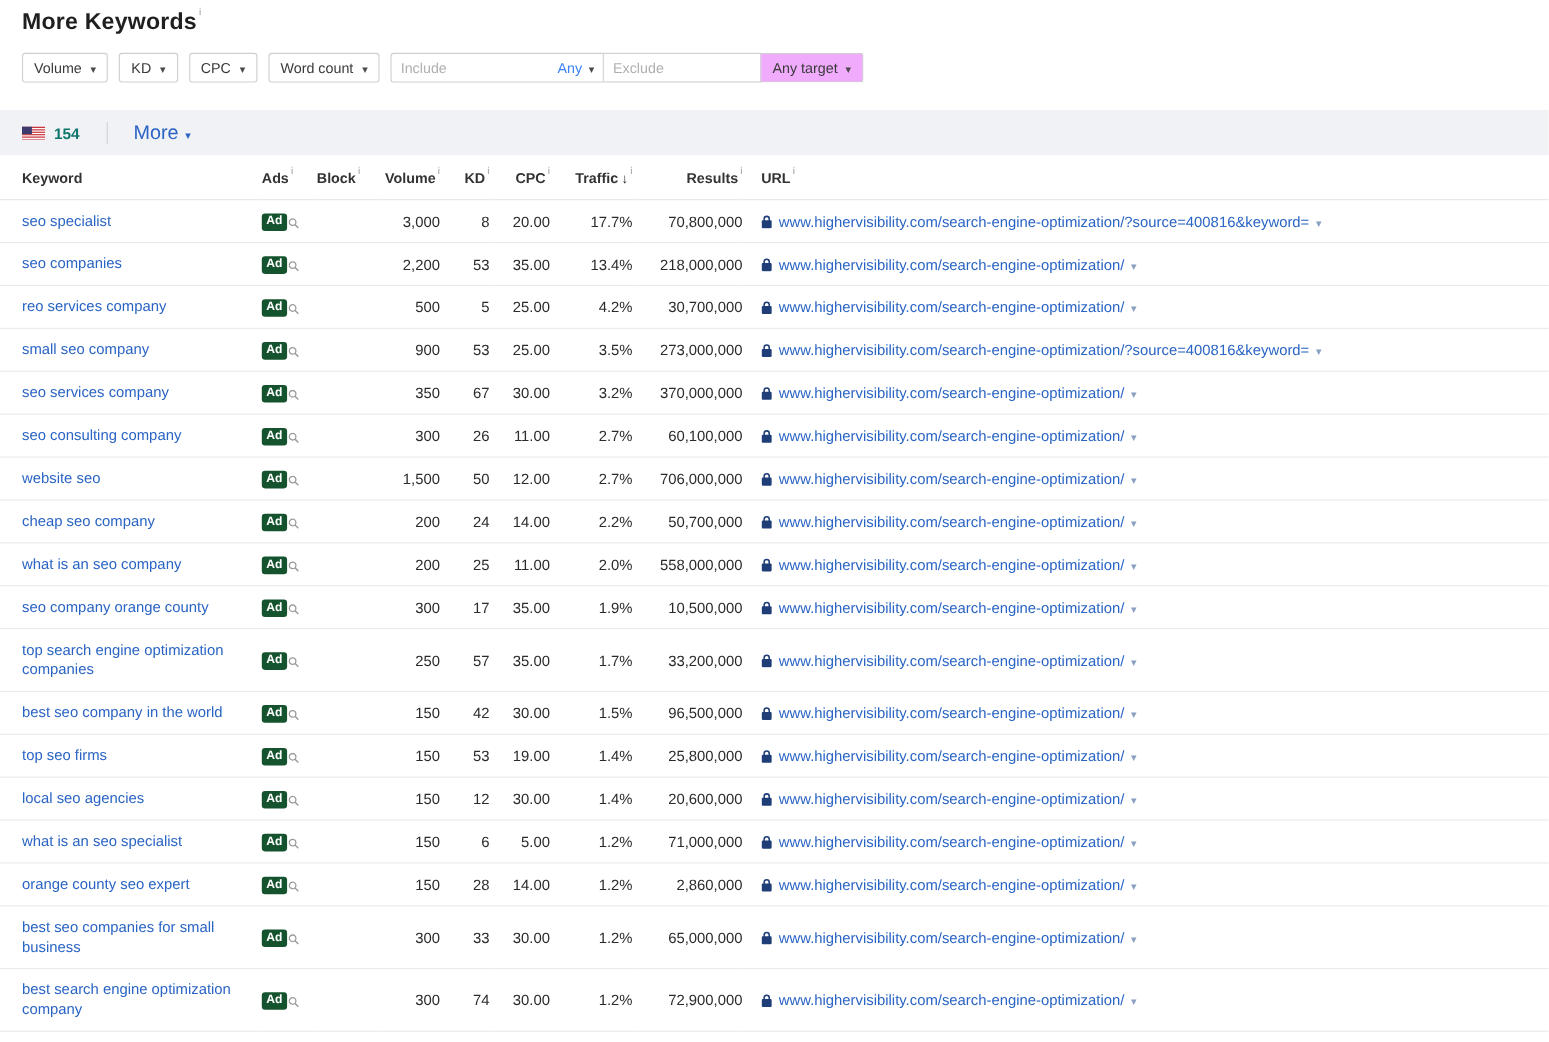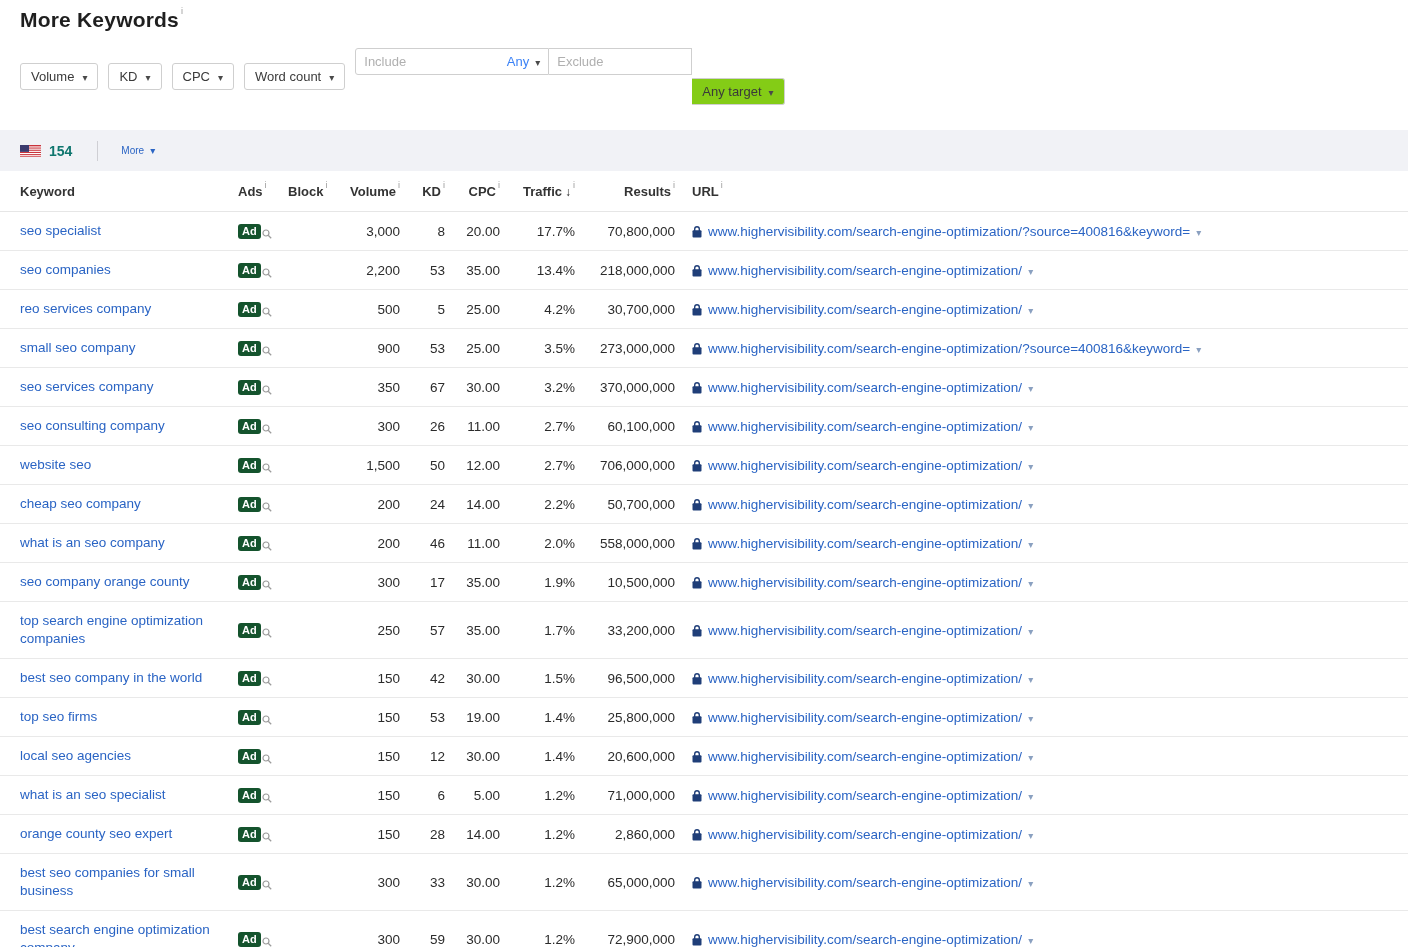--- a/index.html
+++ b/index.html
@@ -26,30 +26,30 @@
   .inp-group input { border:none; outline:none; flex:1; min-width:0; font-size:13px;
     font-family:"Liberation Sans","DejaVu Sans",sans-serif; color:#0c4a6e; }
   .inp-group input::placeholder, .exclude-box input::placeholder { color:#b0b0b0; }
   .any-dd { display:inline-flex; align-items:center; font-size:13px; color:#3b82f6; cursor:pointer; white-space:nowrap; }
   .any-dd .caret { margin-left:6px; }
   .exclude-box { width:143px; height:27px; border:1px solid #cfcfcf; border-left:none; background:#fff;
     display:flex; align-items:center; padding:0 8px; }
   .exclude-box input { border:none; outline:none; width:100%; font-size:13px;
     font-family:"Liberation Sans","DejaVu Sans",sans-serif; color:#333; }
   .target-btn { display:inline-flex; align-items:center; height:27px; padding:0 10px;
-    border:1px solid #cfcfcf; border-left:none; border-radius:0 3px 3px 0; background:#84cc16;
-    font-size:13px; color:#3a3a3a; cursor:pointer; white-space:nowrap;margin-top:30px; }
+    border:1px solid #cfcfcf; border-left:none; border-radius:0 3px 3px 0; background:#f0abfc;
+    font-size:13px; color:#3a3a3a; cursor:pointer; white-space:nowrap; }
   .target-btn .caret { margin-left:7px; }
 
   
   .count-bar { margin-top:25px; height:41px; background:#f1f2f6; display:flex; align-items:center; padding:0 20px; }
   .flag { width:21px; height:12px; display:inline-block; }
   .count { font-size:14px; font-weight:bold; color:#0f766e; margin-left:8px; }
   .vdiv { width:1px; height:20px; background:#cfcfd4; margin:0 0 0 25px; }
-  .more-link { display:inline-flex; align-items:center; margin-left:23px; font-size:10px; color:#2a64c4; cursor:pointer; }
+  .more-link { display:inline-flex; align-items:center; margin-left:23px; font-size:18px; color:#2a64c4; cursor:pointer; }
   .more-link .caret { margin-left:6px; }
   .more-link .caret::after { color:#2a64c4; }
 
   
   table { width:100%; border-collapse:collapse; table-layout:fixed; }
   thead th { font-size:13px; font-weight:bold; color:#333; text-align:left;
     padding:13px 0 12px 0; border-bottom:1px solid #e6e6e6; white-space:nowrap; }
   th.c-kw { padding-left:20px; }
   .c-kw { width:238px; }
   .c-ads { width:50px; }
@@ -295,21 +295,21 @@
               </svg><a class="lnk">www.highervisibility.com/search-engine-optimization/</a><span class="caret url-caret"></span></span></td>
         </tr>
         <tr>
           <td class="c-kw"><a class="lnk">what is an seo company</a></td>
           <td class="c-ads"><span class="ad-wrap"><span class="ad-badge">Ad</span><svg class="mag" viewBox="0 0 10 10">
                 <circle cx="4" cy="4" r="3"></circle>
                 <line x1="6.2" y1="6.2" x2="9.2" y2="9.2"></line>
               </svg></span></td>
           <td class="c-block"></td>
           <td class="c-vol c-num">200</td>
-          <td class="c-kd c-num">46</td>
+          <td class="c-kd c-num">25</td>
           <td class="c-cpc c-num">11.00</td>
           <td class="c-traffic c-num">2.0%</td>
           <td class="c-results c-num">558,000,000</td>
           <td class="c-url"><span class="url-wrap"><svg class="lock" viewBox="0 0 10 13">
                 <path d="M2 6 V4 a3 3 0 0 1 6 0 V6 H6.6 V4 a1.6 1.6 0 0 0 -3.2 0 V6 Z"></path>
                 <rect x="0.5" y="5.2" width="9" height="7.3" rx="1"></rect>
               </svg><a class="lnk">www.highervisibility.com/search-engine-optimization/</a><span class="caret url-caret"></span></span></td>
         </tr>
         <tr>
           <td class="c-kw"><a class="lnk">seo company orange county</a></td>
@@ -448,21 +448,21 @@
               </svg><a class="lnk">www.highervisibility.com/search-engine-optimization/</a><span class="caret url-caret"></span></span></td>
         </tr>
         <tr>
           <td class="c-kw"><a class="lnk">best search engine optimization company</a></td>
           <td class="c-ads"><span class="ad-wrap"><span class="ad-badge">Ad</span><svg class="mag" viewBox="0 0 10 10">
                 <circle cx="4" cy="4" r="3"></circle>
                 <line x1="6.2" y1="6.2" x2="9.2" y2="9.2"></line>
               </svg></span></td>
           <td class="c-block"></td>
           <td class="c-vol c-num">300</td>
-          <td class="c-kd c-num">59</td>
+          <td class="c-kd c-num">74</td>
           <td class="c-cpc c-num">30.00</td>
           <td class="c-traffic c-num">1.2%</td>
           <td class="c-results c-num">72,900,000</td>
           <td class="c-url"><span class="url-wrap"><svg class="lock" viewBox="0 0 10 13">
                 <path d="M2 6 V4 a3 3 0 0 1 6 0 V6 H6.6 V4 a1.6 1.6 0 0 0 -3.2 0 V6 Z"></path>
                 <rect x="0.5" y="5.2" width="9" height="7.3" rx="1"></rect>
               </svg><a class="lnk">www.highervisibility.com/search-engine-optimization/</a><span class="caret url-caret"></span></span></td>
         </tr>
         <tr>
           <td class="c-kw"></td>

